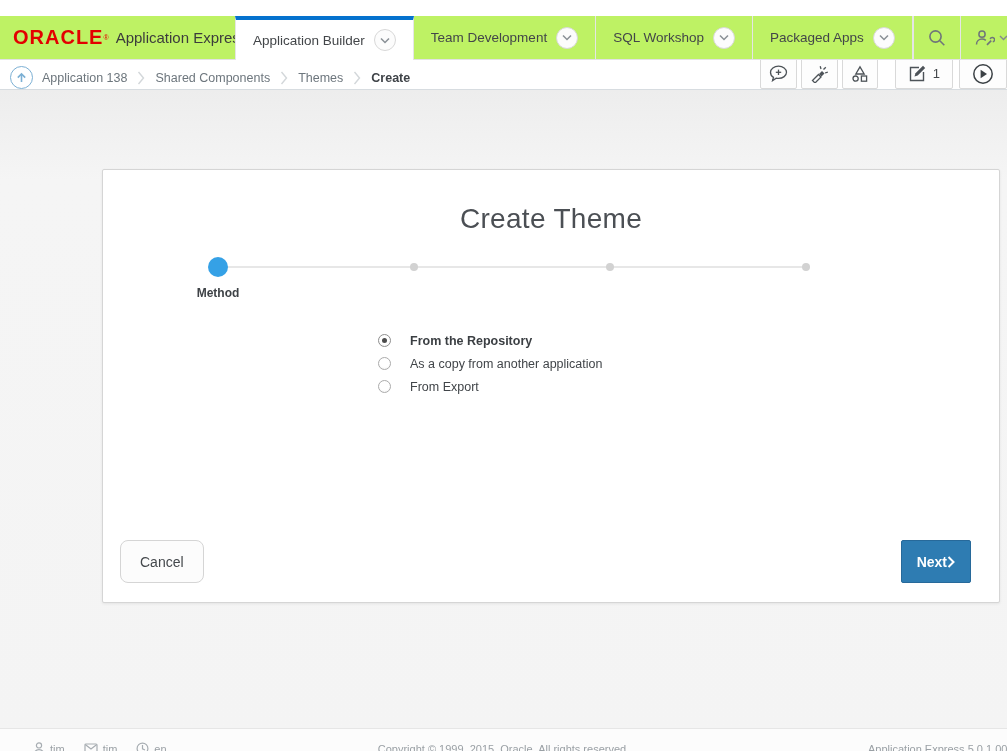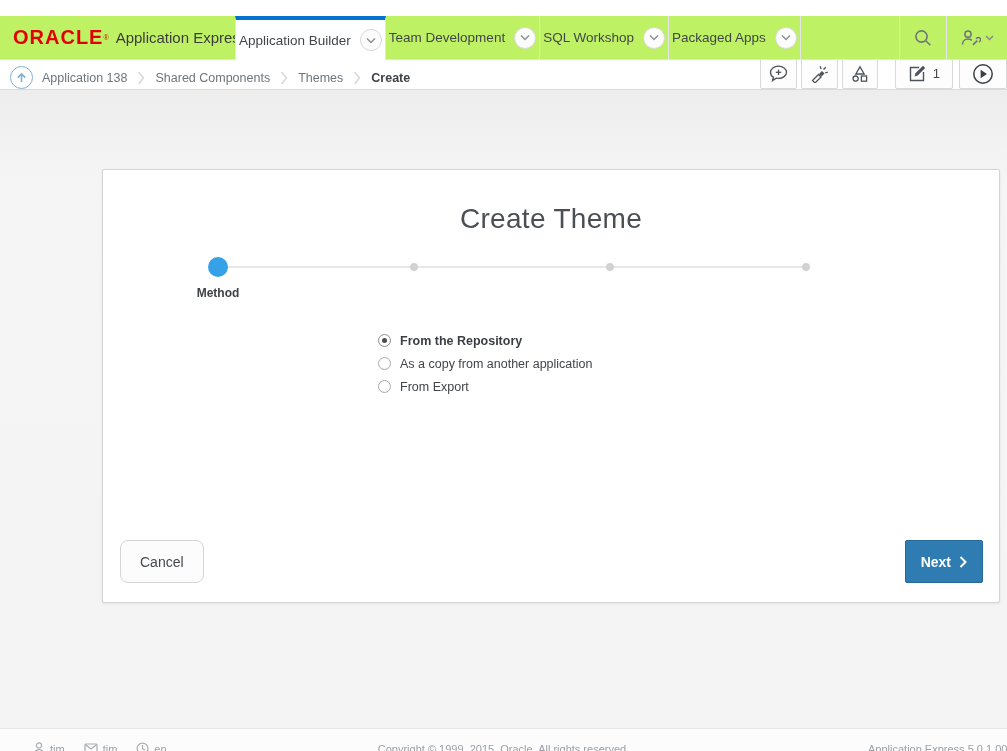--- a/index.html
+++ b/index.html
@@ -17,21 +17,21 @@
     background:#bef264; border-bottom:1px solid #e2e2e2;
     display:flex; align-items:stretch; z-index:5;
   }
   .logo { display:flex; align-items:center; padding:0 14px 0 13px; width:235px; }
   .logo-brand { color:#e30000; font-weight:bold; font-size:20px; letter-spacing:1px; }
   .logo-reg { color:#e30000; font-size:7px; vertical-align:top; line-height:18px; }
   .logo-product { font-size:15px; color:#3c3c3c; margin-left:7px; white-space:nowrap; }
 
   .tabs { display:flex; align-items:stretch; }
   .tab {
-    display:flex; align-items:center; gap:9px; padding:0 3px;
+    display:flex; align-items:center; gap:9px; padding:0 17px;
     font-size:13.5px; color:#434649; border-right:1px solid #e5e5e5;
     cursor:pointer; white-space:nowrap; position:relative;
   }
   .tab:first-child { border-left:1px solid #e5e5e5; }
   .tab.active {
     background:#fff; border-top:4px solid #0572ce; margin-bottom:-1px;
   }
   .chev-circle {
     width:22px; height:22px; border:1px solid #d8d8d8; border-radius:50%;
     display:flex; align-items:center; justify-content:center; background:#fcfcfc;
@@ -91,44 +91,44 @@
     position:absolute; top:9px; transform:translate(-50%,-50%);
     border-radius:50%; background:#d2d2d2; width:8px; height:8px;
   }
   .step-dot.active { width:20px; height:20px; background:#35a1e6; }
   .step-label {
     position:absolute; left:115px; top:116px; transform:translateX(-50%);
     font-size:12px; font-weight:bold; color:#3e4246; white-space:nowrap;
   }
 
   .options { position:absolute; left:275px; top:159px; }
-  .opt-row { display:flex; align-items:center; gap:9px; height:23px; cursor:pointer; }
+  .opt-row { display:flex; align-items:center; gap:19px; height:23px; cursor:pointer; }
   .radio {
     width:13px; height:13px; border:1px solid #ababab; border-radius:50%;
     background:radial-gradient(circle at 50% 35%, #ffffff 55%, #efefef);
     display:flex; align-items:center; justify-content:center; flex:none;
   }
   .opt-row.selected .radio { border-color:#8e8e8e; }
   .opt-row.selected .radio::after {
     content:""; width:5px; height:5px; border-radius:50%; background:#4c4c4c;
   }
   .opt-label { font-size:12.5px; color:#414549; }
   .opt-row.selected .opt-label { font-weight:bold; color:#3b3f43; }
 
   .btn-cancel {
     position:absolute; left:17px; bottom:19px; height:43px; padding:0 19px;
     background:#fcfcfc; border:1px solid #d5d5d5; border-radius:8px;
     font-size:14px; color:#44484c; display:flex; align-items:center; cursor:pointer;
     font-family:inherit;
   }
   .btn-next {
-    position:absolute; right:16px; bottom:19px; height:43px; padding:0 15px;
+    position:absolute; right:28px; bottom:19px; height:43px; padding:0 15px;
     background:#2e7cb2; border:1px solid #27699a; border-radius:2px;
     font-size:14px; font-weight:bold; color:#fff; display:flex; align-items:center;
-    gap:8px; cursor:pointer; font-family:inherit;
+    cursor:pointer; font-family:inherit;
   }
 
   
   .footer {
     position:absolute; top:728px; left:0; width:100%; height:60px;
     background:#fcfcfc; border-top:1px solid #e6e6e6; font-size:11px; color:#9aa0a5;
   }
   .footer-left { position:absolute; left:33px; top:13px; display:flex; gap:19px; align-items:center; }
   .f-item { display:flex; align-items:center; gap:5px; }
   .footer-center { position:absolute; left:0; width:100%; top:14px; text-align:center; }

